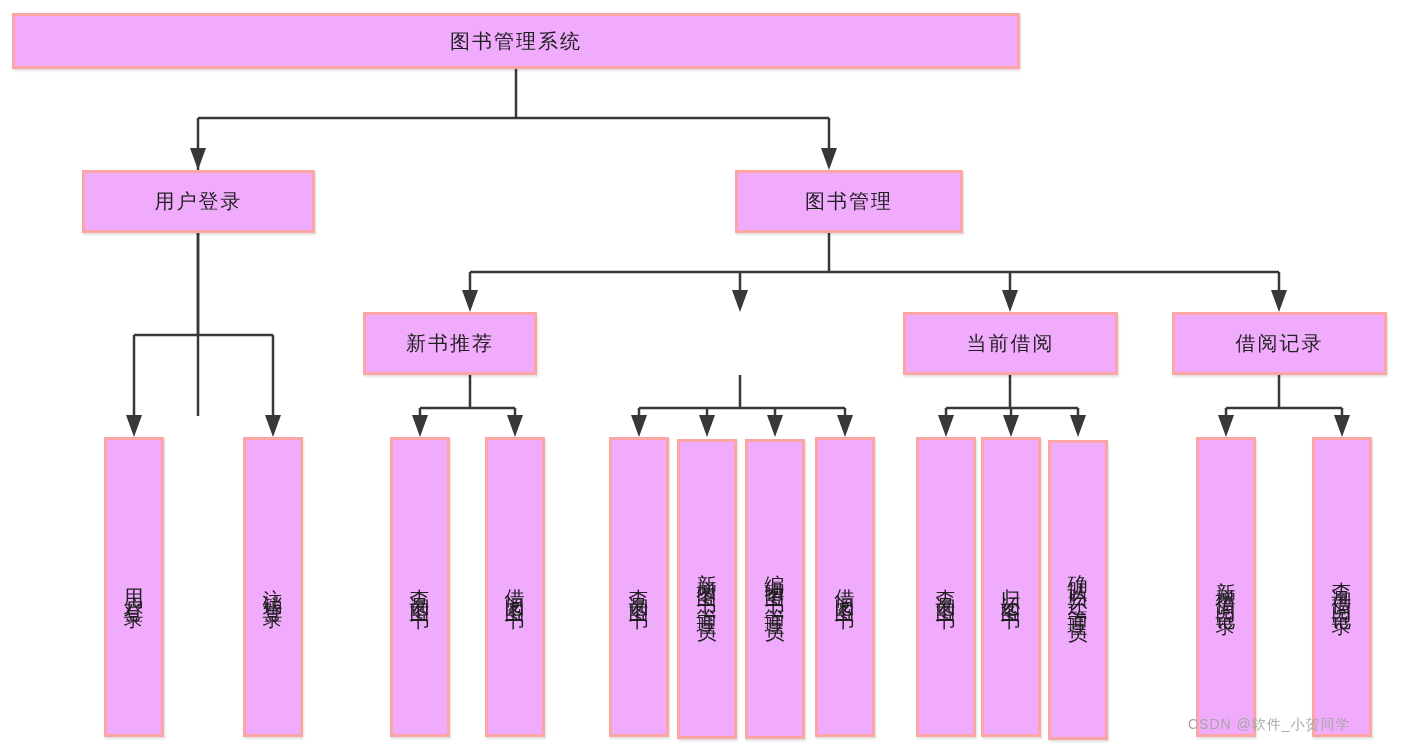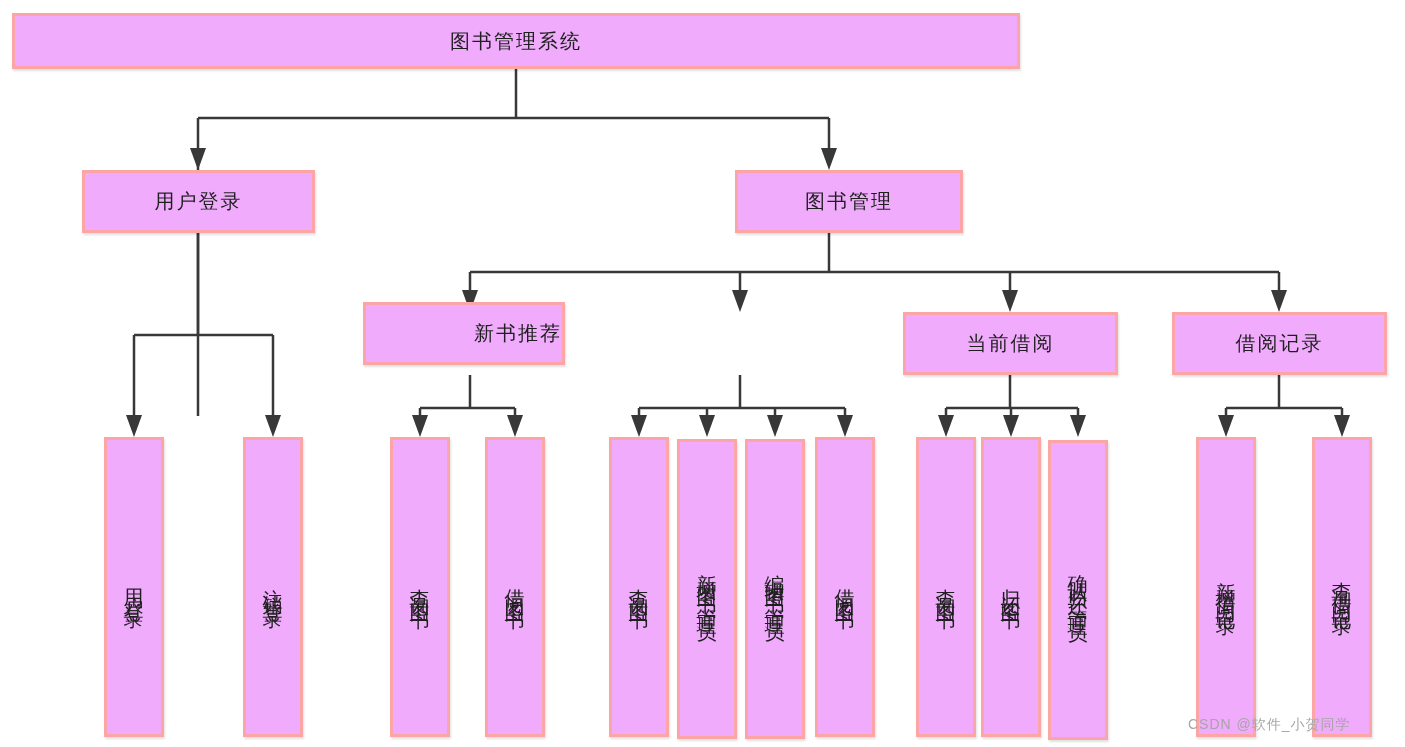--- a/index.html
+++ b/index.html
@@ -123,21 +123,21 @@
     <span>图书管理系统</span>
   </div>
 
   <div class="node l23" style="left:82px; top:170px; width:233px;">
     <span>用户登录</span>
   </div>
   <div class="node l23" style="left:711px; top:170px; width:228px;margin-left:24px;">
     <span>图书管理</span>
   </div>
 
-  <div class="node l23" style="left:363px; top:302px; width:202px;justify-content:flex-end;">
+  <div class="node l23" style="left:363px; top:312px; width:174px;">
     <span>新书推荐</span>
   </div>
   <div class="node l23" style="left:903px; top:312px; width:215px;">
     <span>当前借阅</span>
   </div>
   <div class="node l23" style="left:1172px; top:312px; width:215px;text-align:right;">
     <span>借阅记录</span>
   </div>
 
   <div class="node vnode" style="left:104px; top:437px;">

